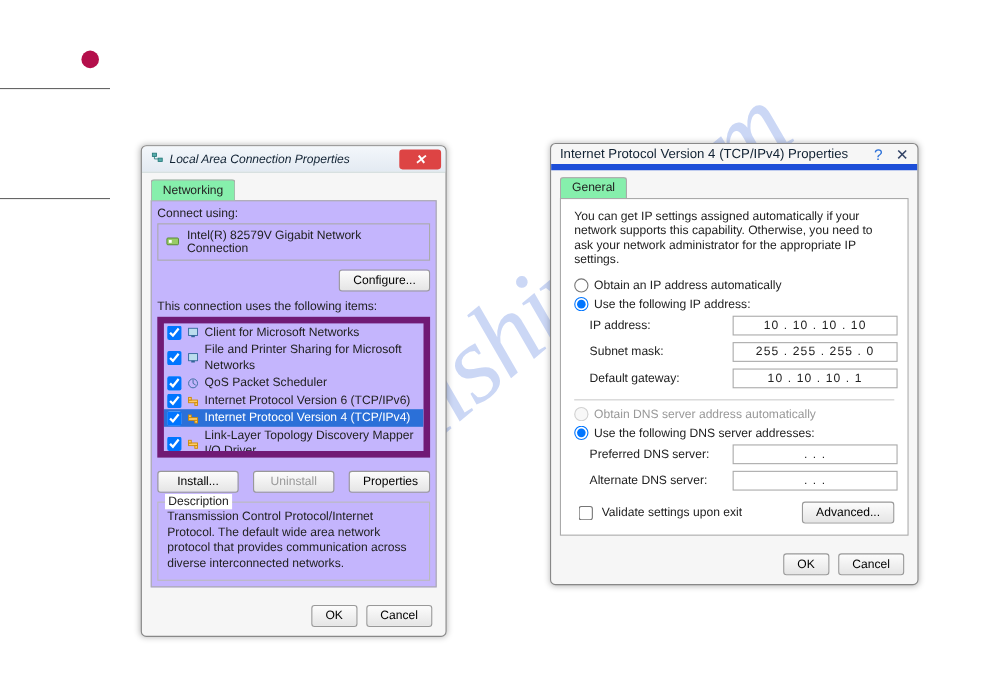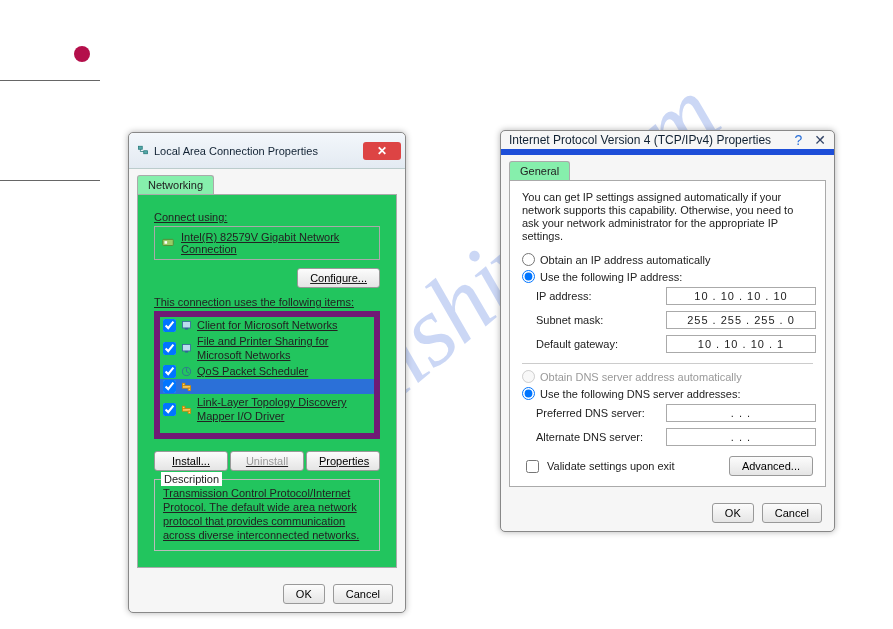--- a/index.html
+++ b/index.html
@@ -41,42 +41,42 @@
     border: 1px solid #888;
     box-shadow: 0 0 6px rgba(0,0,0,0.3);
     border-radius: 5px;
   }
   
   .dlg-left { left:128px; top:132px; width:278px; }
   .titlebar {
     display:flex; align-items:center; justify-content:space-between;
     background: linear-gradient(#f3f7fb,#e3eaf2);
     border-bottom:1px solid #bcc;
-    height:36px; padding:0 4px 0 8px;
+    height:24px; padding:0 4px 0 8px;
     border-radius:5px 5px 0 0;
     font-size:11px;
+    font-style:italic;
   }
   .titlebar .title { display:flex; align-items:center; gap:5px; color:#123; }
   .titlebar .title svg { width:12px; height:12px; }
   .close-x {
     width:38px; height:18px;
     background:#d44; border-radius:3px;
     color:#fff; display:flex; align-items:center; justify-content:center;
     font-size:12px; font-weight:bold; cursor:pointer;
   }
   .tabs-row { display:flex; padding:6px 8px 0; }
   .tab {
     background:#86efac; border:1px solid #aaa; border-bottom:none;
     padding:3px 10px; font-size:11px; border-radius:3px 3px 0 0;
     cursor:pointer;
   }
   .tab-body {
-    margin:0 8px 8px; background:#22c55e; border:1px solid #aaa;
-    padding:16px;
-    text-decoration:underline;
+    margin:0 8px 8px; background:#c4b5fd; border:1px solid #aaa;
+    padding:5px;
   }
   .label { font-size:11px; margin-bottom:3px; }
   .adapter-box {
     border:1px solid #aaa; padding:4px 6px; display:flex; align-items:center; gap:6px;
     font-size:11px; margin-bottom:8px;
   }
   .adapter-box svg { width:14px; height:14px; }
   .btn-row-right { display:flex; justify-content:flex-end; margin-bottom:8px; }
   .btn {
     background:linear-gradient(#fcfcfc,#e5e5e5);
@@ -189,29 +189,41 @@
         <div class="item-row">
           <input type="checkbox" checked="" style="">
           <span class="item-icon">
             <svg viewBox="0 0 16 16">
               <circle cx="8" cy="8" r="5" fill="none" stroke="#369"></circle>
               <path d="M8 8 L8 4 M8 8 L11 10" stroke="#369"></path>
             </svg>
           </span>
           <span>QoS Packet Scheduler</span>
         </div>
-        <div class="item-row selected">
+        <div class="item-row">
           <input type="checkbox" checked="" style="">
           <span class="item-icon">
             <svg viewBox="0 0 16 16">
               <rect x="3" y="7" width="10" height="3" fill="#fc6" stroke="#c80"></rect>
               <rect x="3" y="4" width="3" height="3" fill="#fc6" stroke="#c80"></rect>
               <rect x="10" y="10" width="3" height="3" fill="#fc6" stroke="#c80"></rect>
             </svg>
           </span>
+          <span>Internet Protocol Version 6 (TCP/IPv6)</span>
+        </div>
+        <div class="item-row selected">
+          <input type="checkbox" checked="" style="">
+          <span class="item-icon">
+            <svg viewBox="0 0 16 16">
+              <rect x="3" y="7" width="10" height="3" fill="#fc6" stroke="#c80"></rect>
+              <rect x="3" y="4" width="3" height="3" fill="#fc6" stroke="#c80"></rect>
+              <rect x="10" y="10" width="3" height="3" fill="#fc6" stroke="#c80"></rect>
+            </svg>
+          </span>
+          <span>Internet Protocol Version 4 (TCP/IPv4)</span>
         </div>
         <div class="item-row">
           <input type="checkbox" checked="" style="">
           <span class="item-icon">
             <svg viewBox="0 0 16 16">
               <rect x="3" y="7" width="10" height="3" fill="#fc6" stroke="#c80"></rect>
               <rect x="3" y="4" width="3" height="3" fill="#fc6" stroke="#c80"></rect>
               <rect x="10" y="10" width="3" height="3" fill="#fc6" stroke="#c80"></rect>
             </svg>
           </span>

